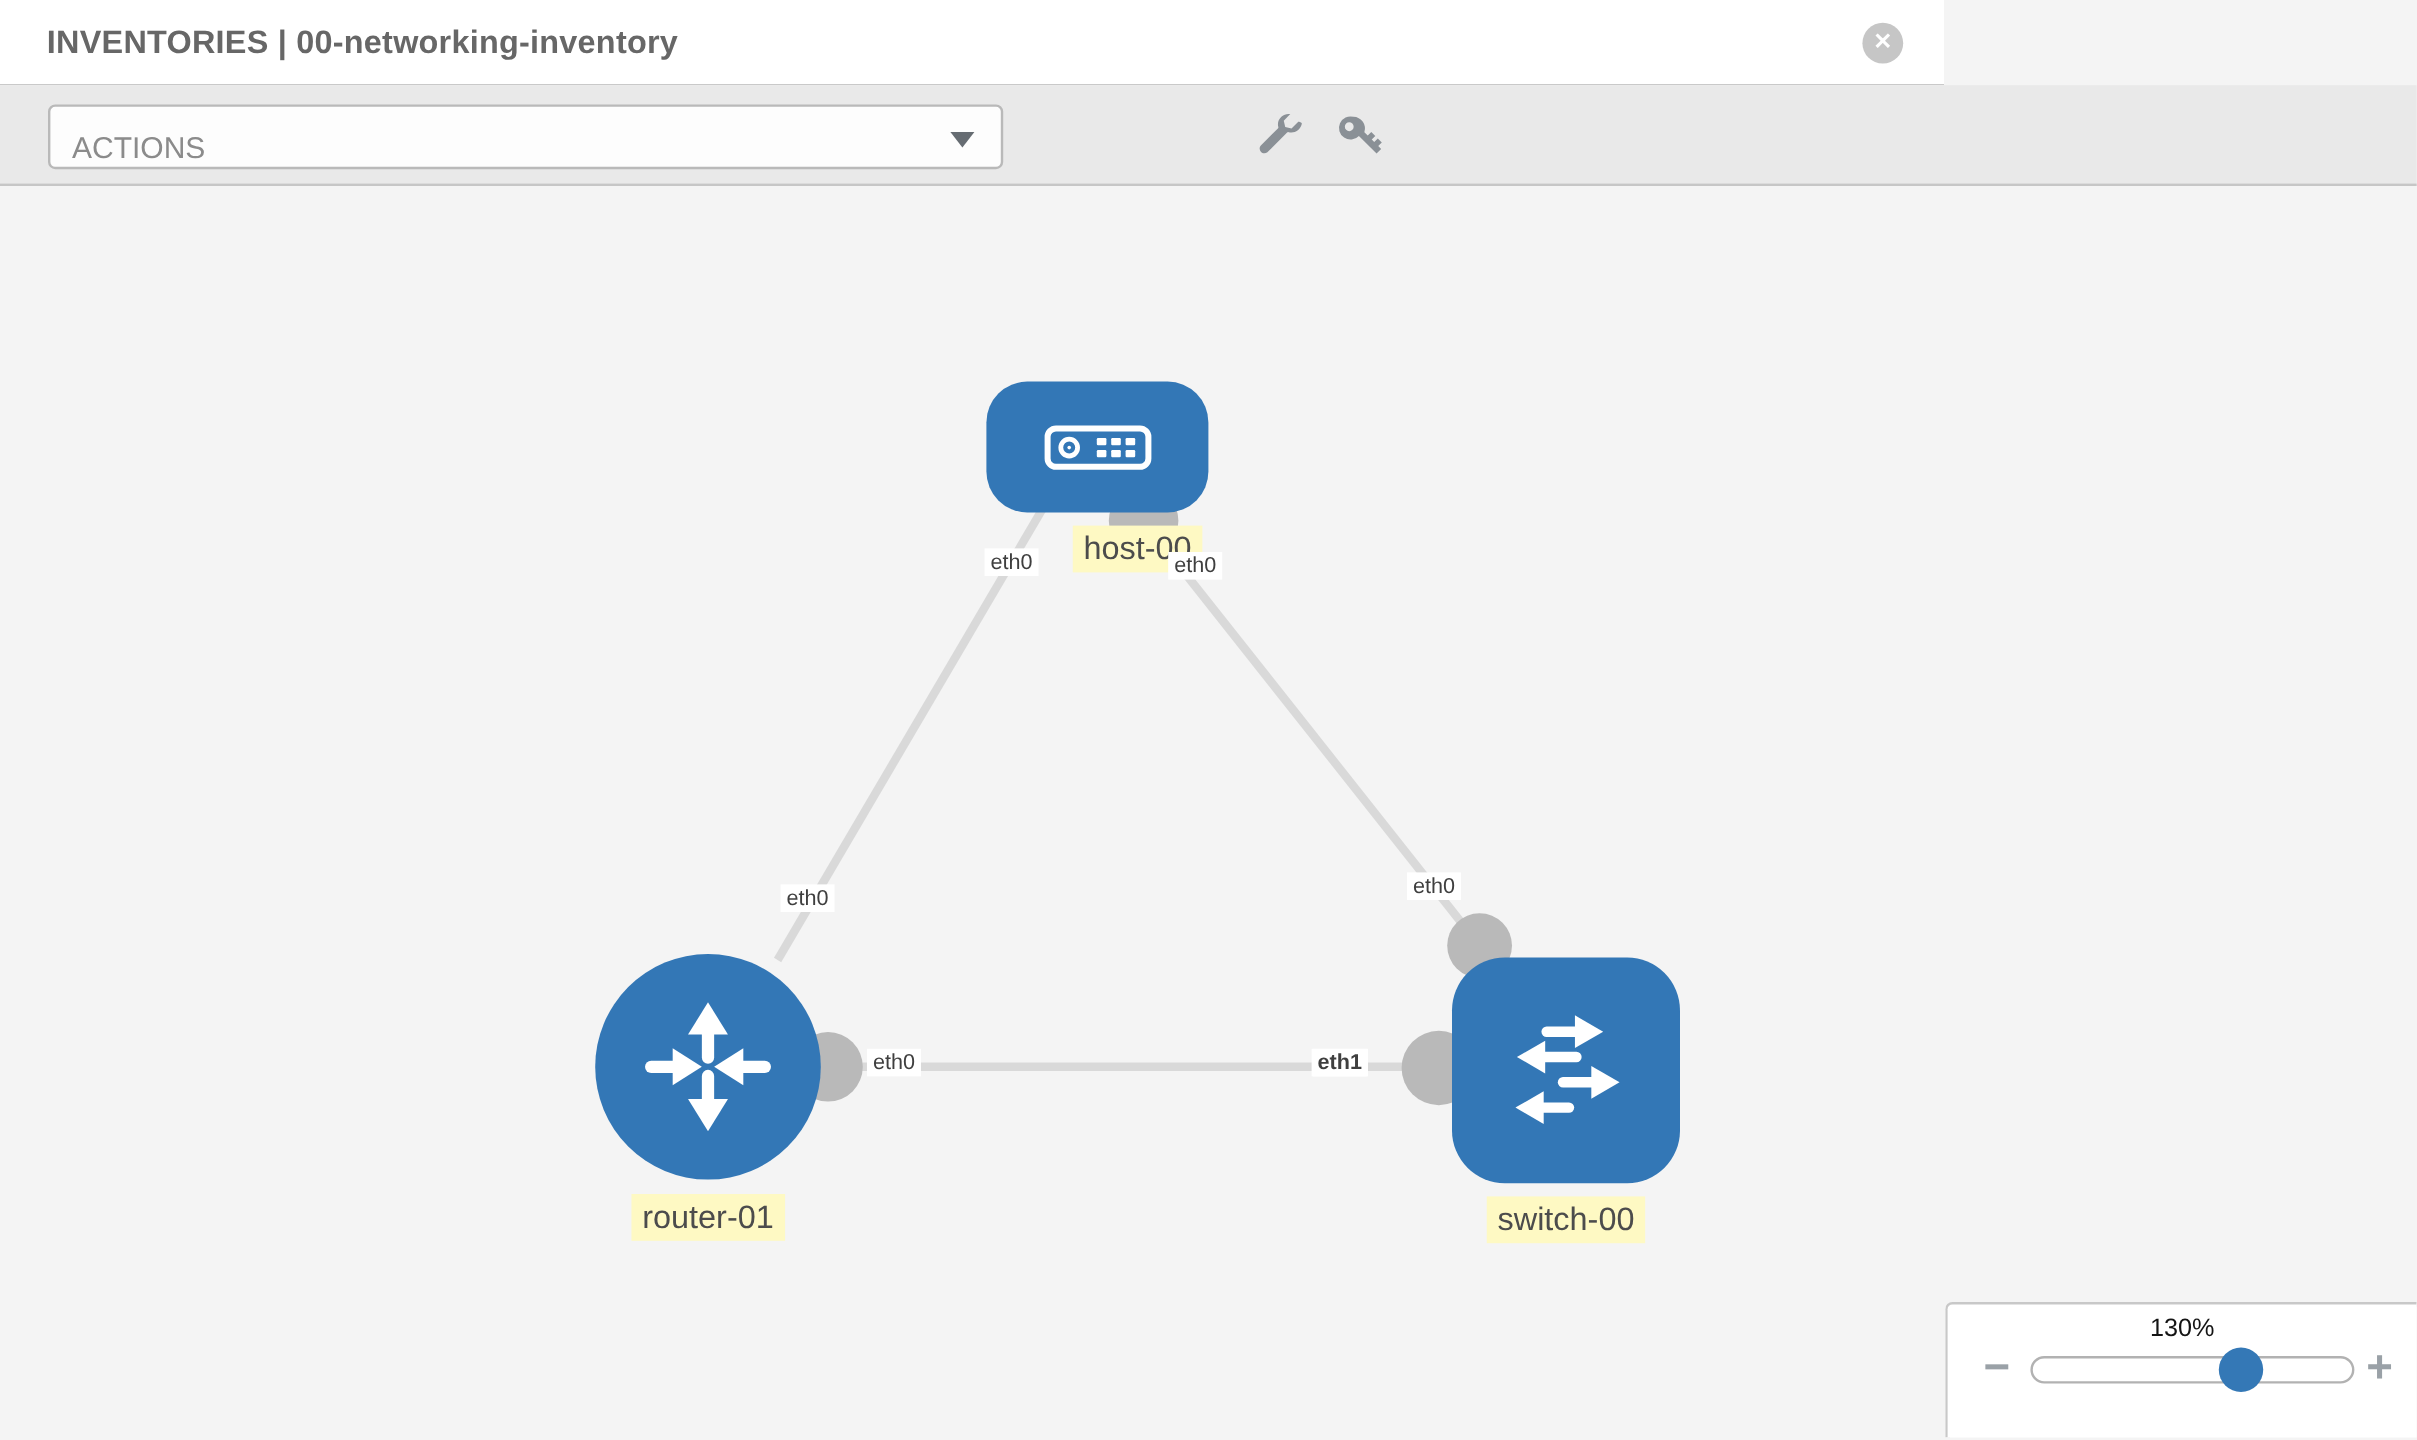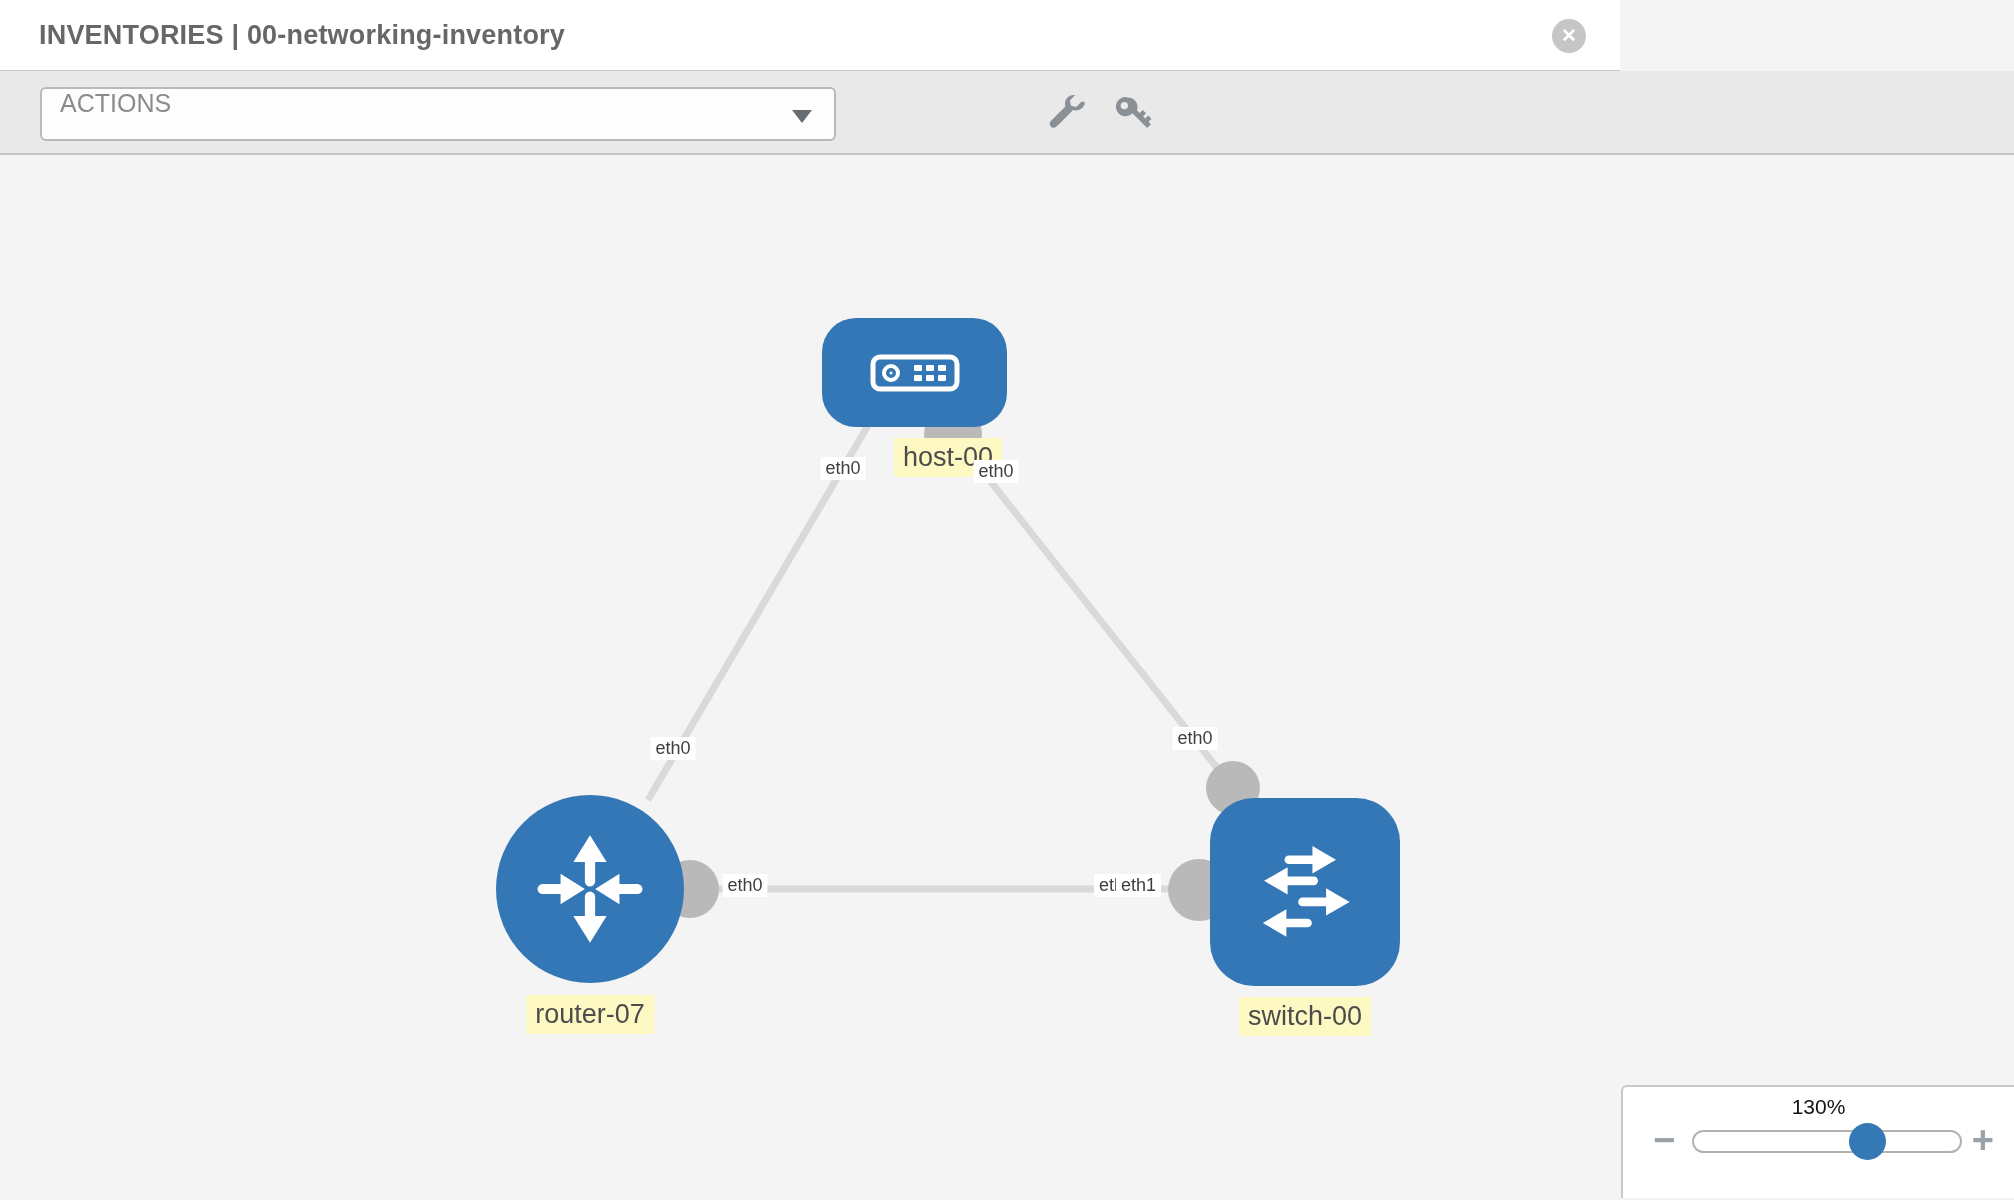--- a/index.html
+++ b/index.html
@@ -13,21 +13,21 @@
                 color:#676767; letter-spacing:0.2px; }
   .close-btn { position:absolute; right:34px; top:19px; width:34px; height:34px;
                border-radius:50%; background:#c6c6c6; color:#ffffff; text-align:center;
                line-height:34px; font-size:19px; font-weight:900; cursor:pointer; }
 
   
   .toolbar { position:relative; width:2014px; height:84px; background:#e9e9e9;
              border-bottom:2px solid #c6c6c6; }
   .select-box { position:absolute; top:16px; height:54px; background:#fdfdfd;
                 border:2px solid #b9b9b9; border-radius:6px; display:flex;
-                align-items:flex-start; cursor:pointer; }
+                align-items:flex-end; cursor:pointer; }
   .select-box .sel-label { margin-left:18px; font-size:25px; color:#8b8b8b; }
   .caret { position:absolute; right:22px; top:21px; width:0; height:0;
            border-left:10px solid transparent; border-right:10px solid transparent;
            border-top:13px solid #666c72; }
   .actions-box { left:40px;  width:796px; }
   .search-box  { left:1184px; width:780px; }
   .tool-icon { position:absolute; top:22px; width:42px; height:42px; cursor:pointer; }
   .tool-icon svg { width:100%; height:100%; fill:#8a9096; }
   .wrench { left:1046px; }
   .key    { left:1113px; }
@@ -148,30 +148,30 @@
       <g fill="#ffffff" stroke="none">
         <polygon points="75,24 56,13 56,35"></polygon>
         <polygon points="17,41 36,30 36,52"></polygon>
         <polygon points="86,58 67,47 67,69"></polygon>
         <polygon points="16,75 35,64 35,86"></polygon>
       </g>
     </svg>
   </div>
 
   <div class="node-label" style="left:948px; top:283px;">host-00</div>
-  <div class="node-label" style="left:590px; top:840px;">router-07</div>
+  <div class="node-label" style="left:590px; top:840px;">router-01</div>
   <div class="node-label" style="left:1305px; top:842px;">switch-00</div>
 
   <div class="if-label" style="left:843px;  top:302px;">eth0</div>
   <div class="if-label" style="left:996px;  top:305px;">eth0</div>
   <div class="if-label" style="left:673px;  top:582px;">eth0</div>
   <div class="if-label" style="left:1195px; top:572px;">eth0</div>
   <div class="if-label" style="left:745px;  top:719px;">eth0</div>
   <div class="if-label abs-left" style="left:1094px; top:719px;">eth0</div>
-  <div class="if-label abs-left" style="left:1116px; top:719px;">eth1</div>
+  <div class="if-label abs-left" style="left:1093px; top:719px;font-weight:bold;">eth1</div>
 
   <div class="zoom-panel">
     <div class="zoom-value">130%</div>
     <div class="zoom-minus">−</div>
     <div class="zoom-track">
       <div class="zoom-thumb"></div>
     </div>
     <div class="zoom-plus">+</div>
   </div>
 </div>

